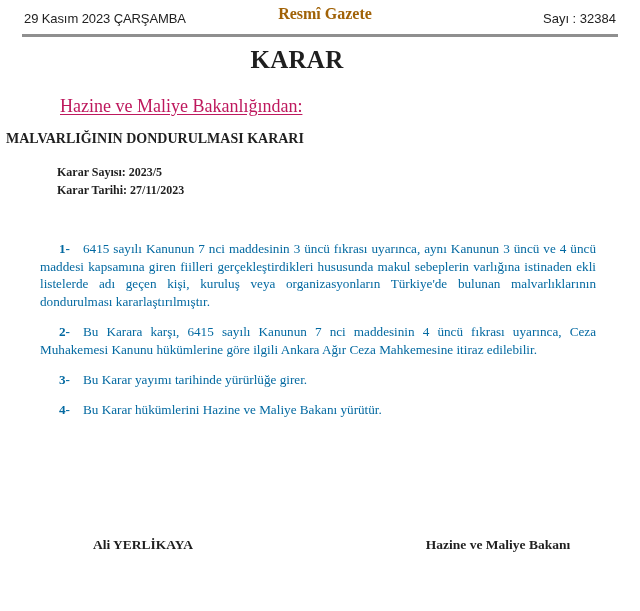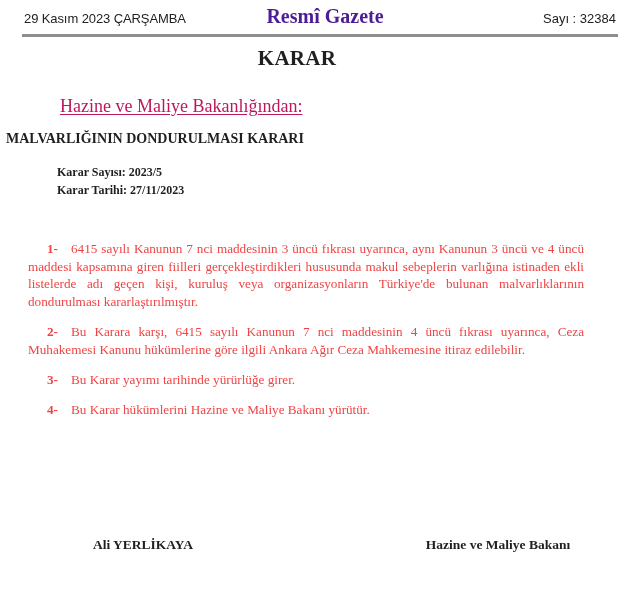--- a/index.html
+++ b/index.html
@@ -31,22 +31,22 @@
       letter-spacing: -0.1px;
     }
     .gh-title {
       position: absolute;
       left: 0;
       width: 100%;
       top: 5px;
       text-align: center;
       font-family: "Liberation Serif", serif;
       font-weight: bold;
-      font-size: 20px;
-      color: #4c1d95;
+      font-size: 16px;
+      color: #a16207;
       padding-left: 10px;
     }
     .gh-issue {
       position: absolute;
       right: 2px;
       top: 11px;
       font-family: "Liberation Sans", sans-serif;
       font-size: 13px;
       color: #222;
     }
@@ -58,21 +58,21 @@
       height: 3px;
       background: #8f8f8f;
     }
     .doc-type {
       position: absolute;
       left: 0;
       width: 594px;
       top: 46px;
       text-align: center;
       font-weight: bold;
-      font-size: 21px;
+      font-size: 25px;
       color: #1f1f1f;
       letter-spacing: 0.3px;
     }
     .issuer {
       position: absolute;
       left: 60px;
       top: 96px;
       font-size: 18px;
       text-decoration: underline;
       text-underline-offset: 2px;
@@ -93,26 +93,26 @@
       left: 57px;
       top: 163px;
       font-weight: bold;
       font-size: 12px;
       line-height: 18px;
       color: #1f1f1f;
     }
     .meta .row { white-space: nowrap; }
     .articles {
       position: absolute;
-      left: 28px;
+      left: 40px;
       top: 240px;
       width: 556px;
       font-size: 13.2px;
       line-height: 17.7px;
-      color: #ef4444;
+      color: #0369a1;
     }
     .article {
       text-align: justify;
       text-indent: 19px;
     }
     .article + .article { margin-top: 12.5px; }
     .art-num {
       font-weight: bold;
       display: inline-block;
       width: 24px;

